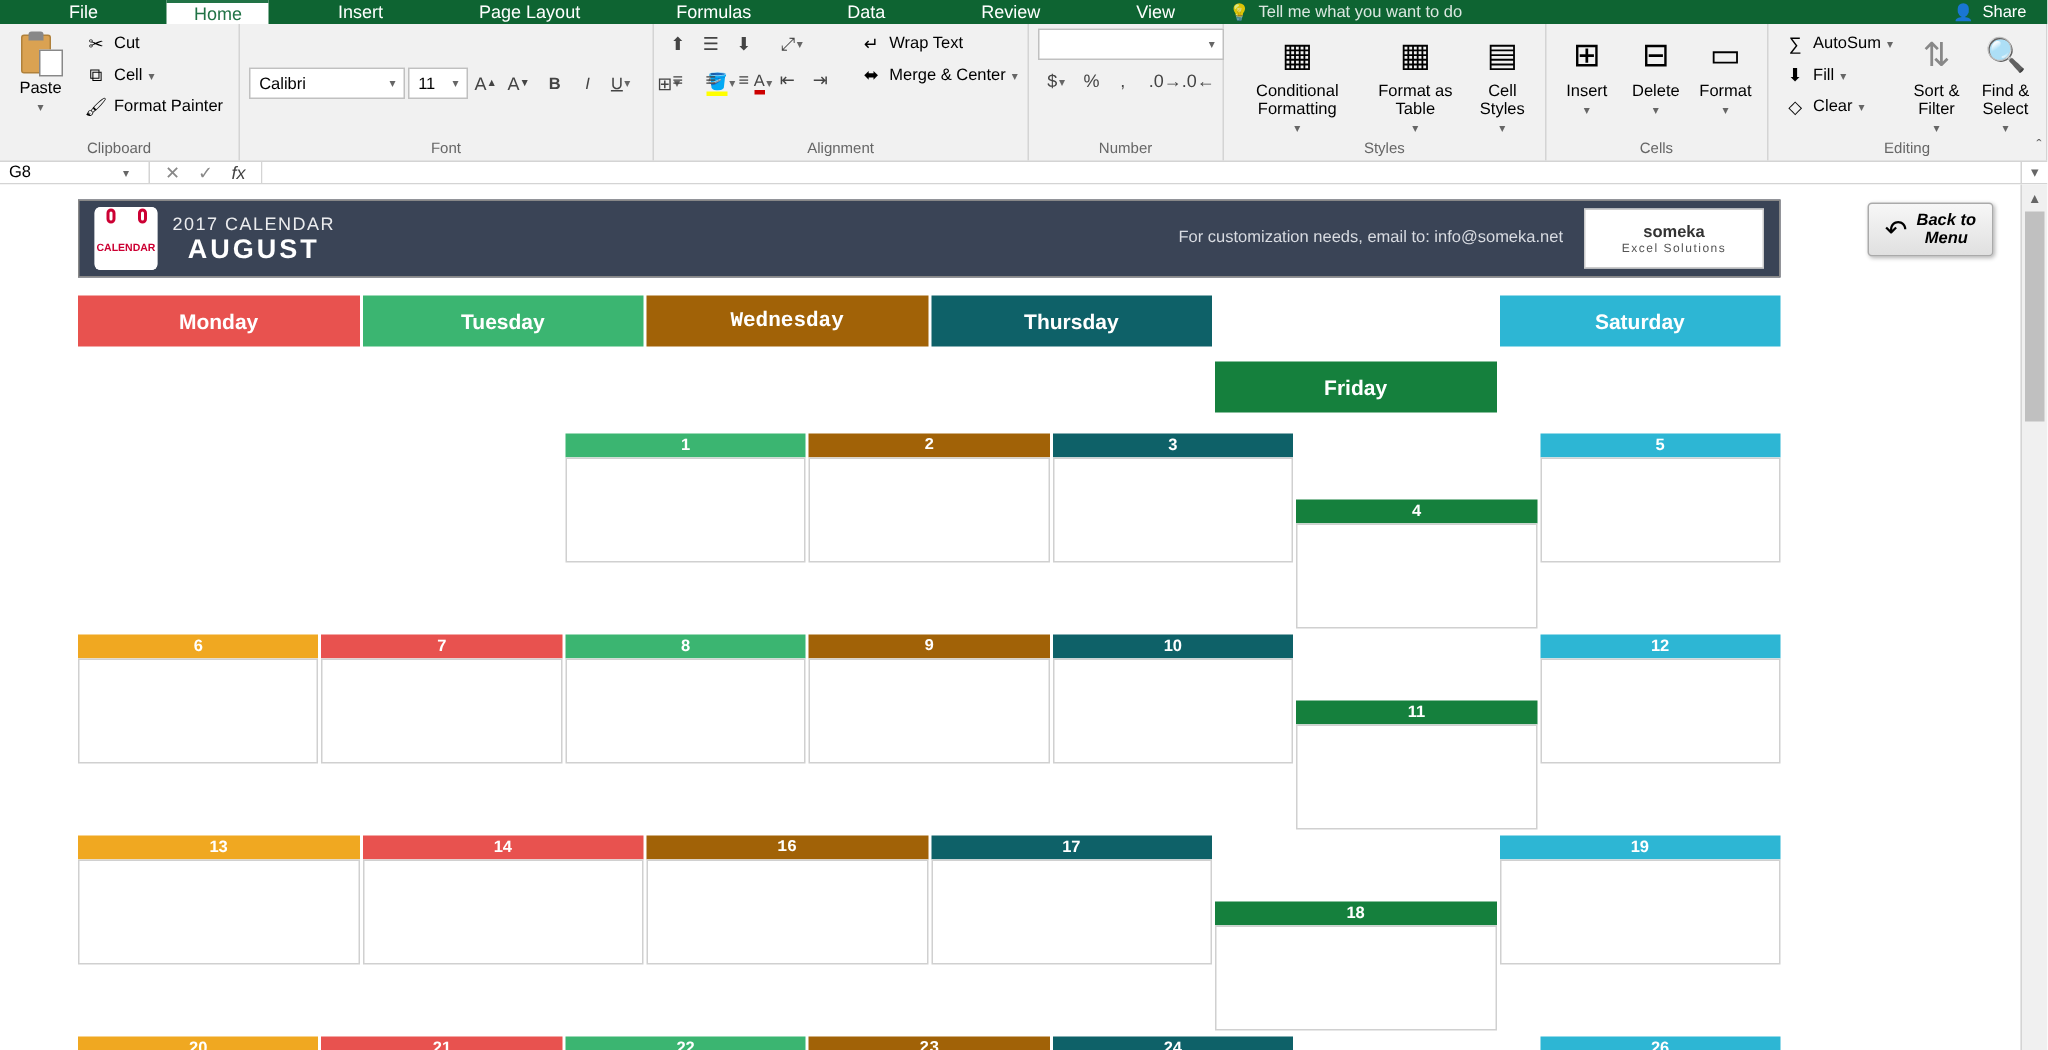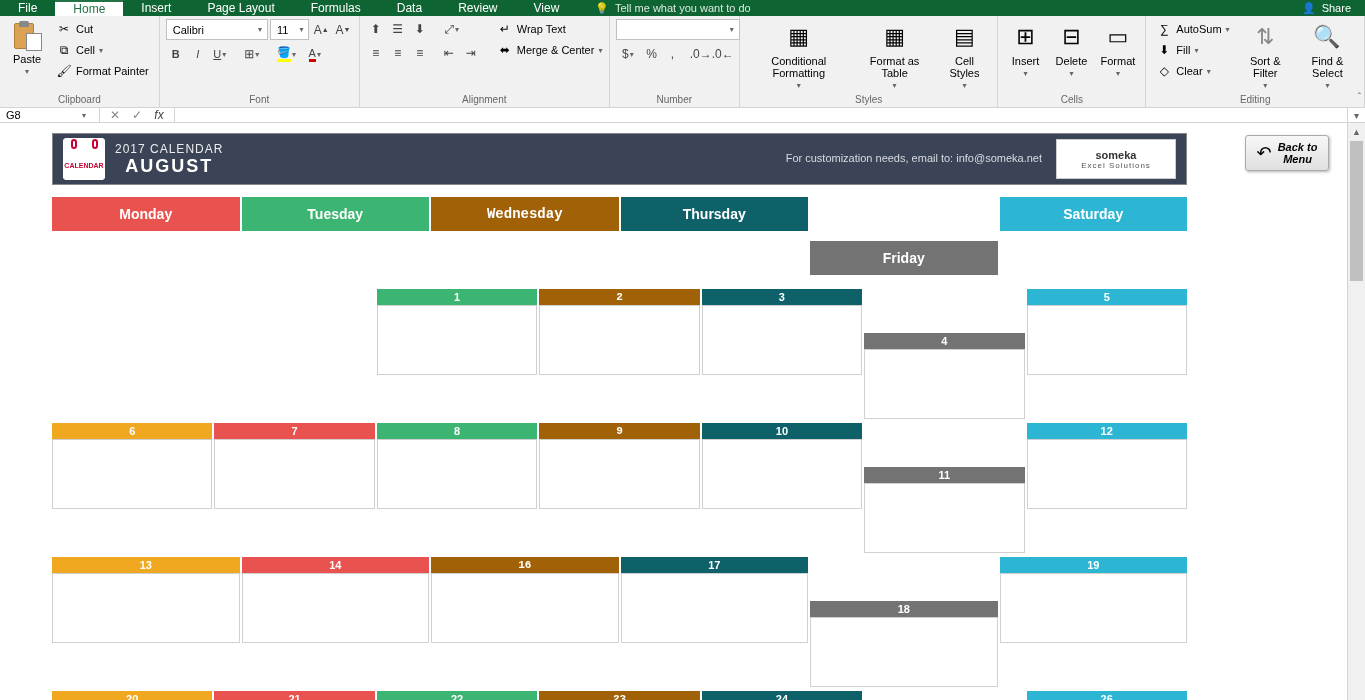--- a/index.html
+++ b/index.html
@@ -1,21 +1,21 @@
 <!DOCTYPE html>
 <html><head>
 <meta charset="utf-8">
 <style>
 *{margin:0;padding:0;box-sizing:border-box;font-family:'Segoe UI',Tahoma,sans-serif;font-size:11px;}
 body{background:#fff;overflow:hidden;}
 .app{width:1365px;height:700px;display:flex;flex-direction:column;}
 
 
 .titlebar{height:27px;background:#0e6432;display:flex;align-items:stretch;color:#fff;}
-.tab{padding:0 18px;display:flex;align-items:center;cursor:pointer;font-size:12px;}
+.tab{padding:0 18px;display:flex;align-items:center;cursor:pointer;font-size:12px;margin-left:28px;}
 .tab.file{background:#0e6432;}
 .tab.active{background:#fff;color:#217346;border-top:2px solid #217346;}
 .tell-me{display:flex;align-items:center;gap:6px;margin-left:18px;opacity:.85;font-size:12px;}
 .titlebar-right{margin-left:auto;display:flex;align-items:center;padding:0 14px;gap:6px;}
 
 
 .ribbon{height:98px;background:#f1f1f1;border-bottom:1px solid #d4d4d4;display:flex;align-items:stretch;position:relative;}
 .rgroup{display:flex;flex-direction:column;border-right:1px solid #d4d4d4;padding:3px 6px 0;}
 .rgroup-body{display:flex;gap:4px;flex:1;}
 .rgroup-label{font-size:10px;text-align:center;color:#666;padding:2px 0;position:relative;}
@@ -79,21 +79,21 @@
 .weekday-row{display:flex;margin-top:12px;gap:2px;}
 .wday{height:34px;flex:1;display:flex;align-items:center;justify-content:center;color:#fff;font-size:14px;font-weight:600;}
 .cal-grid{margin-top:14px;}
 .cal-week{display:flex;gap:2px;margin-bottom:4px;}
 .cal-cell{flex:1;display:flex;flex-direction:column;}
 .cal-cell .num{height:16px;display:flex;align-items:center;justify-content:center;color:#fff;font-size:11px;font-weight:bold;}
 .cal-cell .body{height:70px;background:#fff;border:1px solid #d0d0d0;}
 .cal-cell.empty .num{background:transparent;}
 .cal-cell.empty .body{border:none;}
 
-.c-sun{background:#f0a821;} .c-mon{background:#e8524f;} .c-tue{background:#3bb571;} .c-wed{background:#a16207;font-family:Liberation Mono, monospace;} .c-thu{background:#0e6168;} .c-fri{background:#737373;margin-top:44px;} .c-sat{background:#2db6d4;}
+.c-sun{background:#f0a821;} .c-mon{background:#e8524f;} .c-tue{background:#3bb571;} .c-wed{background:#a16207;font-family:Liberation Mono, monospace;} .c-thu{background:#0e6168;} .c-fri{background:#15803d;margin-top:44px;} .c-sat{background:#2db6d4;}
 
 
 .statusbar{height:22px;background:#f1f1f1;border-top:1px solid #d4d4d4;display:flex;align-items:center;padding:0 8px;gap:10px;color:#444;font-size:11px;}
 .statusbar .right{margin-left:auto;display:flex;align-items:center;gap:6px;}
 .view-btn{width:22px;height:18px;display:flex;align-items:center;justify-content:center;border:1px solid transparent;cursor:pointer;}
 .view-btn.active{background:#d4e8d6;border-color:#8bb58f;}
 .zoom-slider{width:100px;height:4px;background:#c0c0c0;position:relative;}
 .zoom-slider .th{position:absolute;left:48px;top:-4px;width:8px;height:12px;background:#888;}
 </style>
 </head>
@@ -146,21 +146,21 @@
           <div class="btn-sm">
               <span class="ico">🖌</span>
               <span>Format Painter</span>
             </div>
         </div>
       </div>
       <div class="rgroup-label">Clipboard</div>
     </div>
 
     <div class="rgroup" style="min-width:200px;">
-      <div class="rgroup-body" style="flex-direction:column;gap:4px;">
+      <div class="rgroup-body" style="flex-direction:row;gap:4px;">
         <div class="row">
           <div class="combo" style="width:104px;">
               <input value="Calibri" style="">
               <span class="dd">▾</span>
             </div>
           <div class="combo" style="width:40px;">
               <input value="11" style="">
               <span class="dd">▾</span>
             </div>
           <div class="icbtn">A<sup style="font-size:7px">▲</sup></div>

